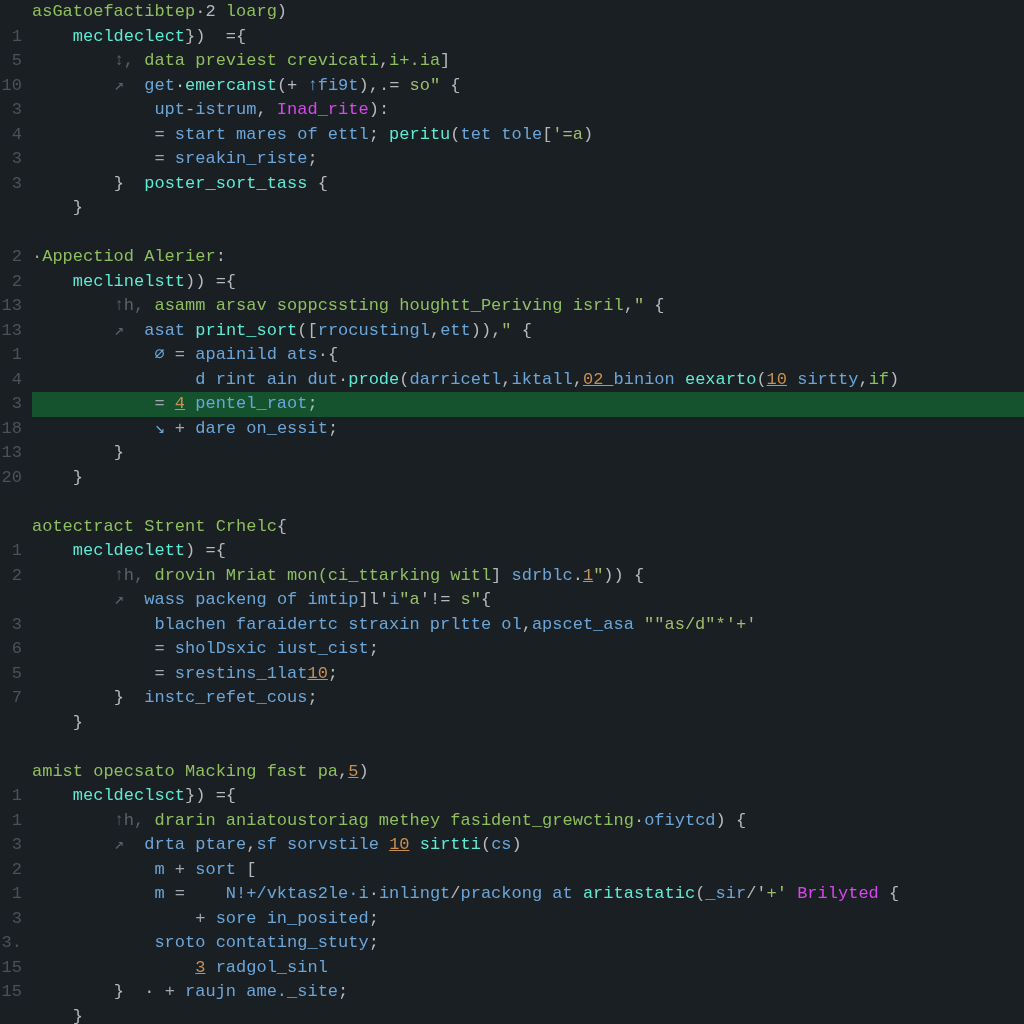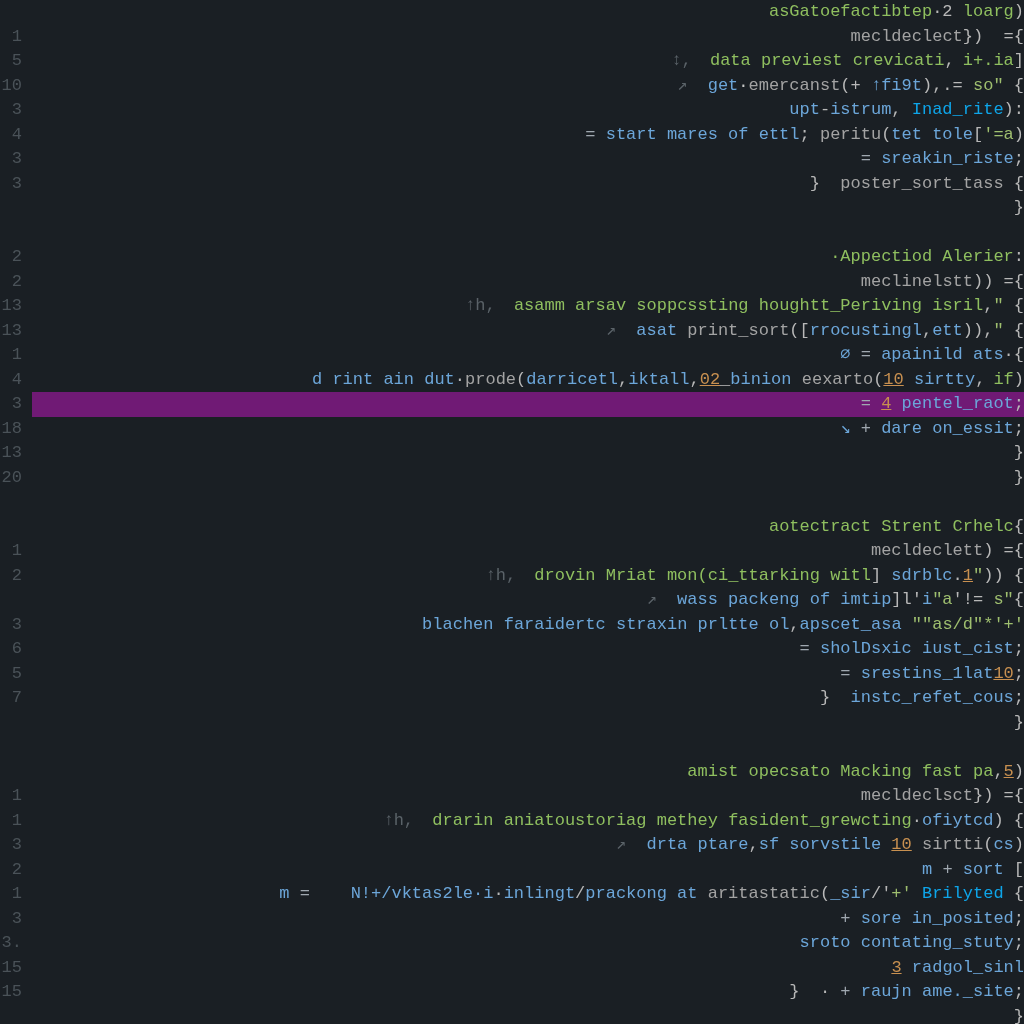--- a/index.html
+++ b/index.html
@@ -32,29 +32,28 @@
 }
 .code {
   flex: 1;
   padding-left: 4px;
   white-space: pre;
   position: relative;
 }
 .line {
   height: 24.5px;
   position: relative;
-  text-align: right;
 }
 .line.hl {
-  background: #701a75;
+  background: #14532d;
 }
-.kw { color: #8fbf5f; margin-left: 8px; }
-.fn { color: #a3a3a3; }
+.kw { color: #8fbf5f; }
+.fn { color: #5eead4; }
 .id { color: #6ca6d9; }
-.ty { color: #0ea5e9; }
+.ty { color: #d946ef; }
 .str { color: #9fbf6f; }
 .num { color: #c89050; text-decoration: underline; }
 .op { color: #a0a8b0; }
 .pn { color: #b8b8b8; }
 .cm { color: #5a6268; }
 .pl { color: #c8c8c8; }
 .section { color: #8fbf5f; }
 .var { color: #6ca6d9; }
 </style>
 </head>

